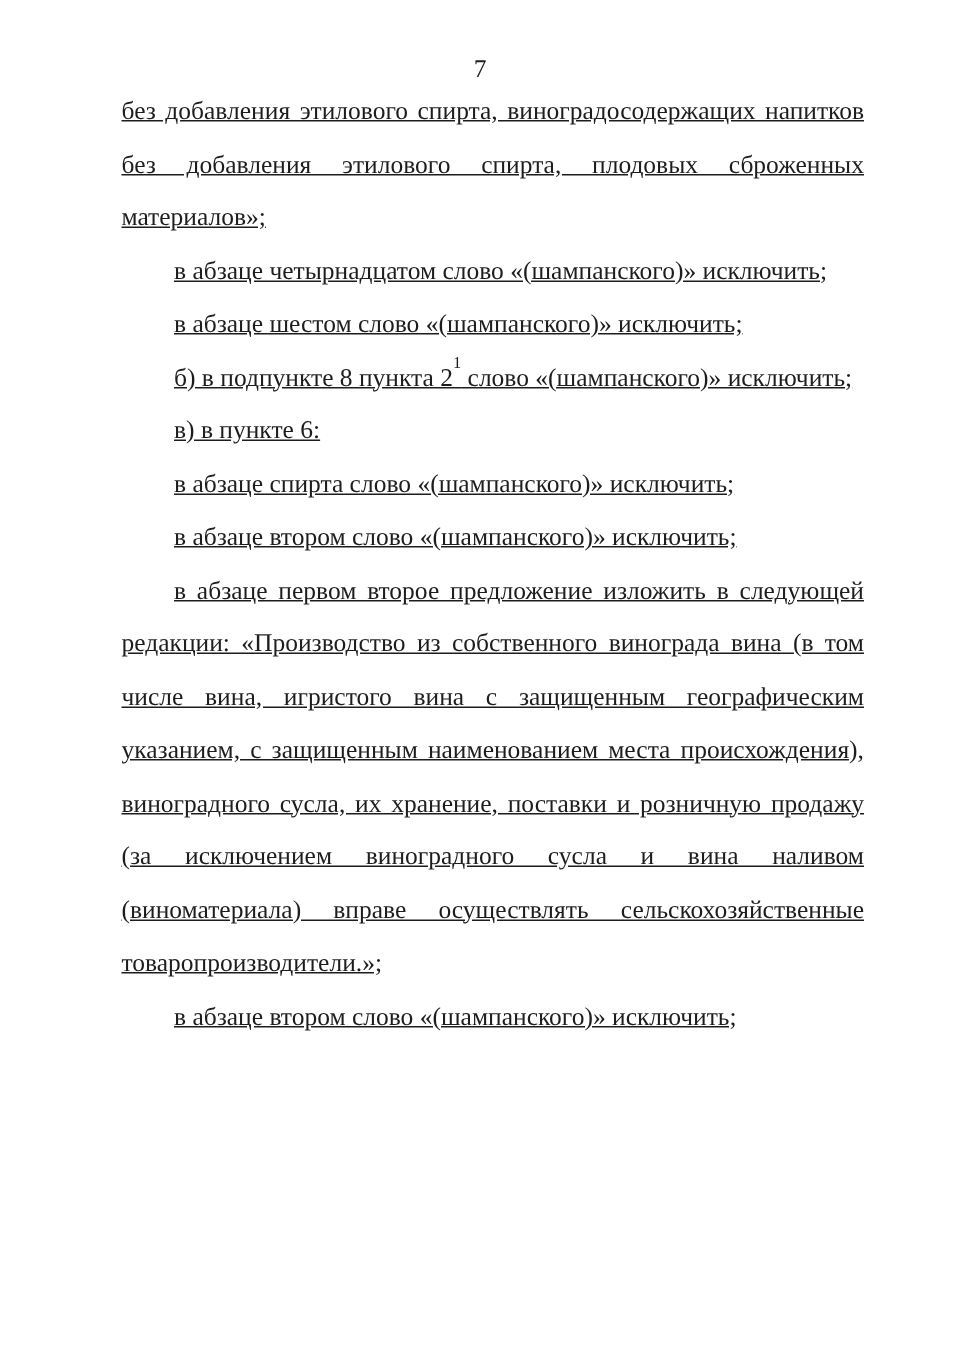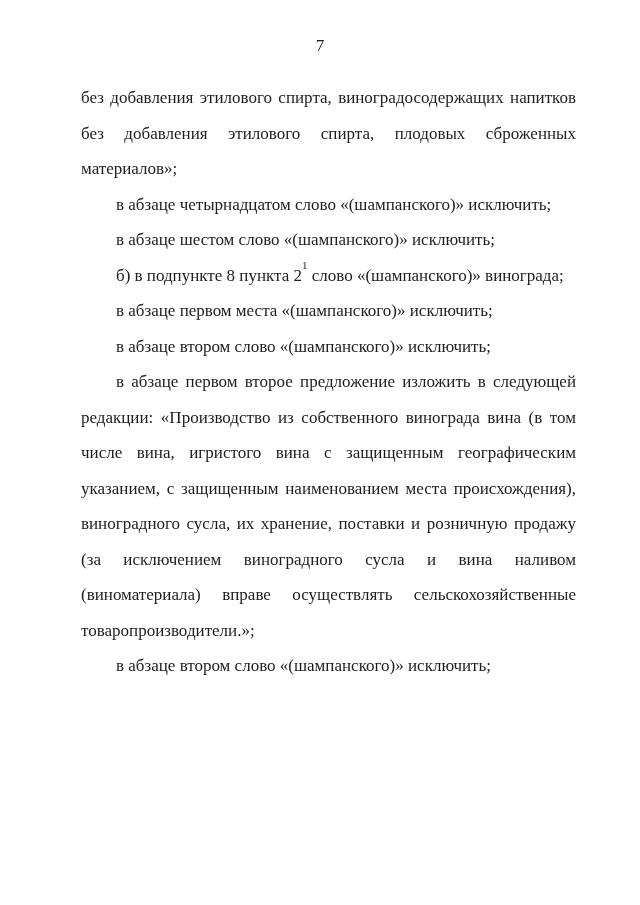--- a/index.html
+++ b/index.html
@@ -20,26 +20,27 @@
     position: absolute;
     top: 36px;
     left: 0;
     width: 100%;
     text-align: center;
     font-size: 17px;
     line-height: 20px;
   }
   .content {
     position: absolute;
-    top: 80px;
+    top: 56px;
     left: 81px;
     width: 495px;
     font-size: 17px;
     line-height: 35.5px;
     text-align: justify;
+    text-decoration: underline;
   }
   .content p {
     margin: 0;
     padding: 0;
     text-indent: 35px;
   }
   .content p.no-indent {
     text-indent: 0;
   }
   sup.sup-index {
@@ -51,19 +52,20 @@
 </style>
 </head>
 <body>
 
 <div class="page">
   <div class="page-number">7</div>
   <div class="content">
     <p class="no-indent">без добавления этилового спирта, виноградосодержащих напитков без добавления этилового спирта, плодовых сброженных материалов»;</p>
     <p>в абзаце четырнадцатом слово «(шампанского)» исключить;</p>
     <p>в абзаце шестом слово «(шампанского)» исключить;</p>
-    <p><span>б) в подпункте 8 пункта 2</span><sup class="sup-index">1</sup><span> слово «(шампанского)» винограда;</span></p>
-    <p>в абзаце первом места «(шампанского)» исключить;</p>
+    <p><span>б) в подпункте 8 пункта 2</span><sup class="sup-index">1</sup><span> слово «(шампанского)» исключить;</span></p>
+    <p>в) в пункте 6:</p>
+    <p>в абзаце спирта слово «(шампанского)» исключить;</p>
     <p>в абзаце втором слово «(шампанского)» исключить;</p>
     <p>в абзаце первом второе предложение изложить в следующей редакции: «Производство из собственного винограда вина (в том числе вина, игристого вина с защищенным географическим указанием, с защищенным наименованием места происхождения), виноградного сусла, их хранение, поставки и розничную продажу (за исключением виноградного сусла и вина наливом (виноматериала) вправе осуществлять сельскохозяйственные товаропроизводители.»;</p>
     <p>в абзаце втором слово «(шампанского)» исключить;</p>
   </div>
 </div>
 
 </body></html>

